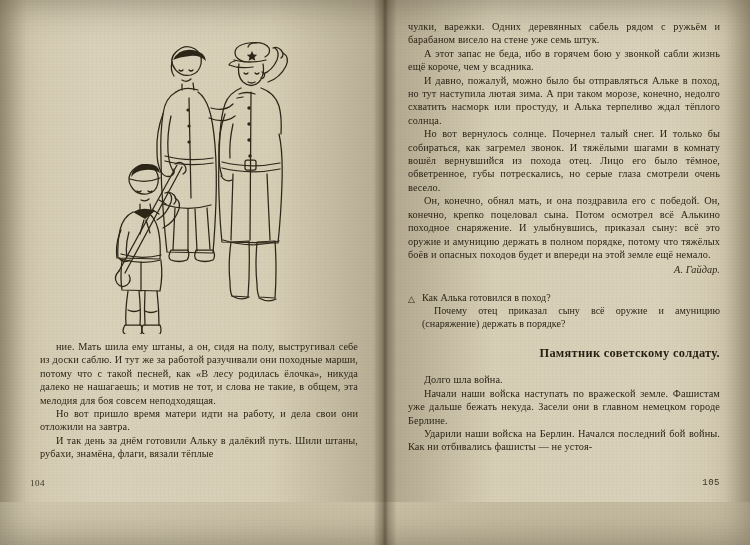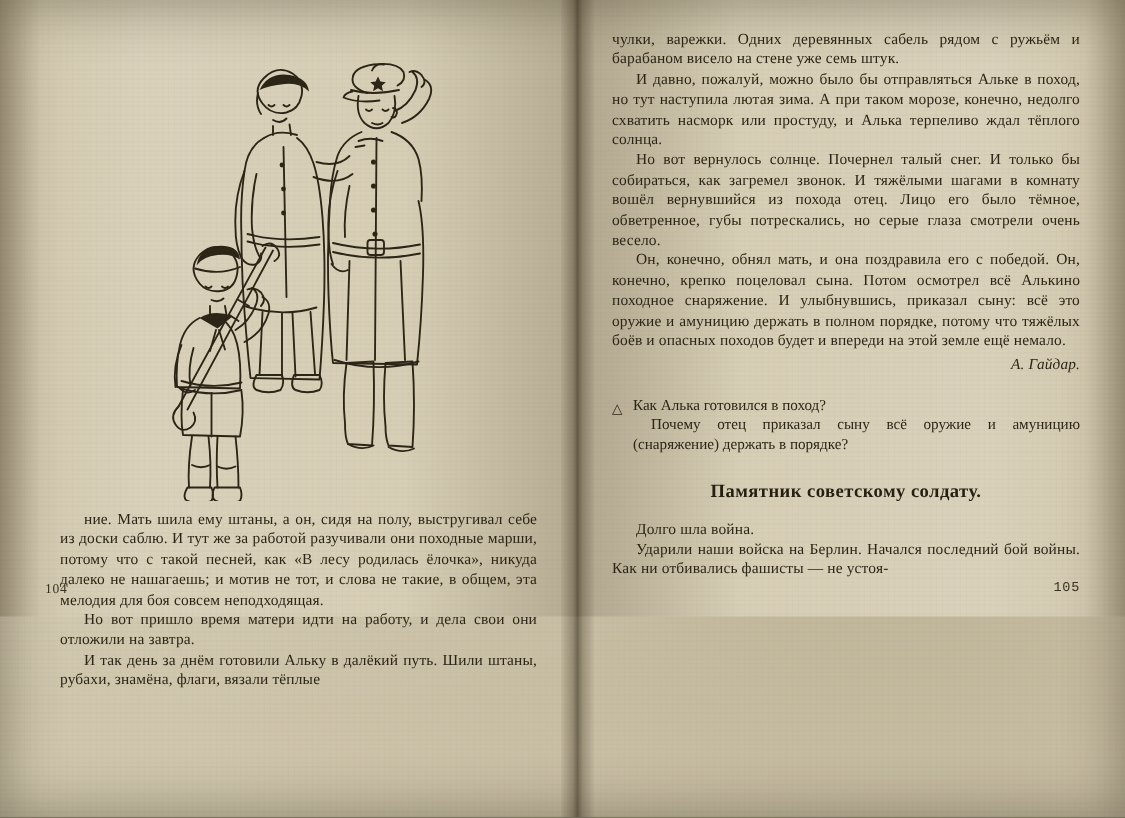--- a/index.html
+++ b/index.html
@@ -19,21 +19,21 @@
     height: 545px;
     background: #cfc6ad;
     background-image:
       radial-gradient(ellipse at 20% 30%, rgba(255,255,255,0.18), rgba(255,255,255,0) 60%),
       radial-gradient(ellipse at 80% 70%, rgba(120,105,70,0.18), rgba(0,0,0,0) 60%);
     box-sizing: border-box;
   }
   .page {
     position: absolute;
     top: 0;
-    height: 411px;
+    height: 502px;
     box-sizing: border-box;
     background: #d5ccb3;
   }
   .page-left {
     left: 0;
     width: 384px;
     padding: 24px 26px 30px 40px;
     background-image:
       linear-gradient(to right, rgba(90,75,45,0.30), rgba(90,75,45,0.02) 7%, rgba(255,255,255,0.10) 25%, rgba(255,255,255,0.04) 70%, rgba(70,58,35,0.22) 99%);
   }
@@ -102,21 +102,21 @@
     position: absolute;
     bottom: 14px;
     font-size: 9px;
     color: #3a3320;
     letter-spacing: 0.5px;
   }
   .pn-left { left: 30px; text-align: center; }
   .pn-right { right: 30px; font-family: Liberation Mono, monospace; }
 
   .section-title {
-    text-align: center;
+    text-align: right;
     font-size: 12.4px;
     font-weight: bold;
     margin: 16px 0 12px 0;
     color: #241f12;
     letter-spacing: 0.3px;
   }
   .signature {
     text-align: right;
     font-style: italic;
     font-size: 10.2px;
@@ -302,36 +302,38 @@
       <p>Но вот пришло время матери идти на работу, и дела свои они отложили на завтра.</p>
       <p>И так день за днём готовили Альку в далёкий путь. Шили штаны, рубахи, знамёна, флаги, вязали тёплые</p>
     </div>
 
     <div class="page-number pn-left">104</div>
   </div>
 
   <div class="page page-right">
     <div class="body-text">
       <p class="noindent">чулки, варежки. Одних деревянных сабель рядом с ружьём и барабаном висело на стене уже семь штук.</p>
+      <p>А этот запас не беда, ибо в горячем бою у звонкой сабли жизнь ещё короче, чем у всадника.</p>
       <p>И давно, пожалуй, можно было бы отправляться Альке в поход, но тут наступила лютая зима. А при таком морозе, конечно, недолго схватить насморк или простуду, и Алька терпеливо ждал тёплого солнца.</p>
       <p>Но вот вернулось солнце. Почернел талый снег. И только бы собираться, как загремел звонок. И тяжёлыми шагами в комнату вошёл вернувшийся из похода отец. Лицо его было тёмное, обветренное, губы потрескались, но серые глаза смотрели очень весело.</p>
       <p>Он, конечно, обнял мать, и она поздравила его с победой. Он, конечно, крепко поцеловал сына. Потом осмотрел всё Алькино походное снаряжение. И улыбнувшись, приказал сыну: всё это оружие и амуницию держать в полном порядке, потому что тяжёлых боёв и опасных походов будет и впереди на этой земле ещё немало.</p>
       <div class="signature">А. Гайдар.</div>
     </div>
 
     <div class="questions">
       <span class="tri">△</span>
       <p>Как Алька готовился в поход?</p>
       <p>Почему отец приказал сыну всё оружие и амуницию (снаряжение) держать в порядке?</p>
     </div>
 
     <div class="section-title">Памятник советскому солдату.</div>
 
     <div class="body-text">
       <p>Долго шла война.</p>
+      <p>Начали наши войска наступать по вражеской земле. Фашистам уже дальше бежать некуда. Засели они в главном немецком городе Берлине.</p>
       <p>Ударили наши войска на Берлин. Начался последний бой войны. Как ни отбивались фашисты — не устоя-</p>
     </div>
 
     <div class="page-number pn-right">105</div>
   </div>
 
   <div class="gutter"></div>
   <div class="grain"></div>
   <div class="edge-shadow"></div>
 </div>

